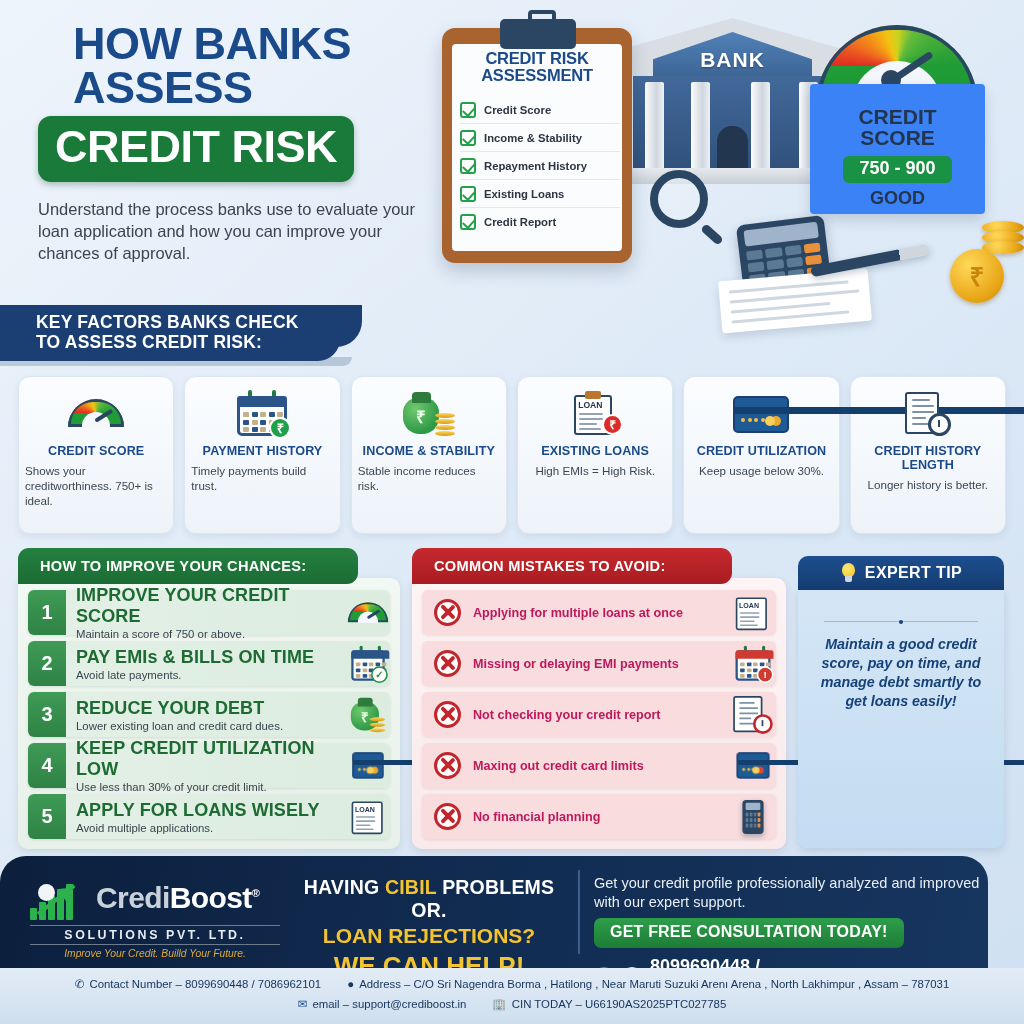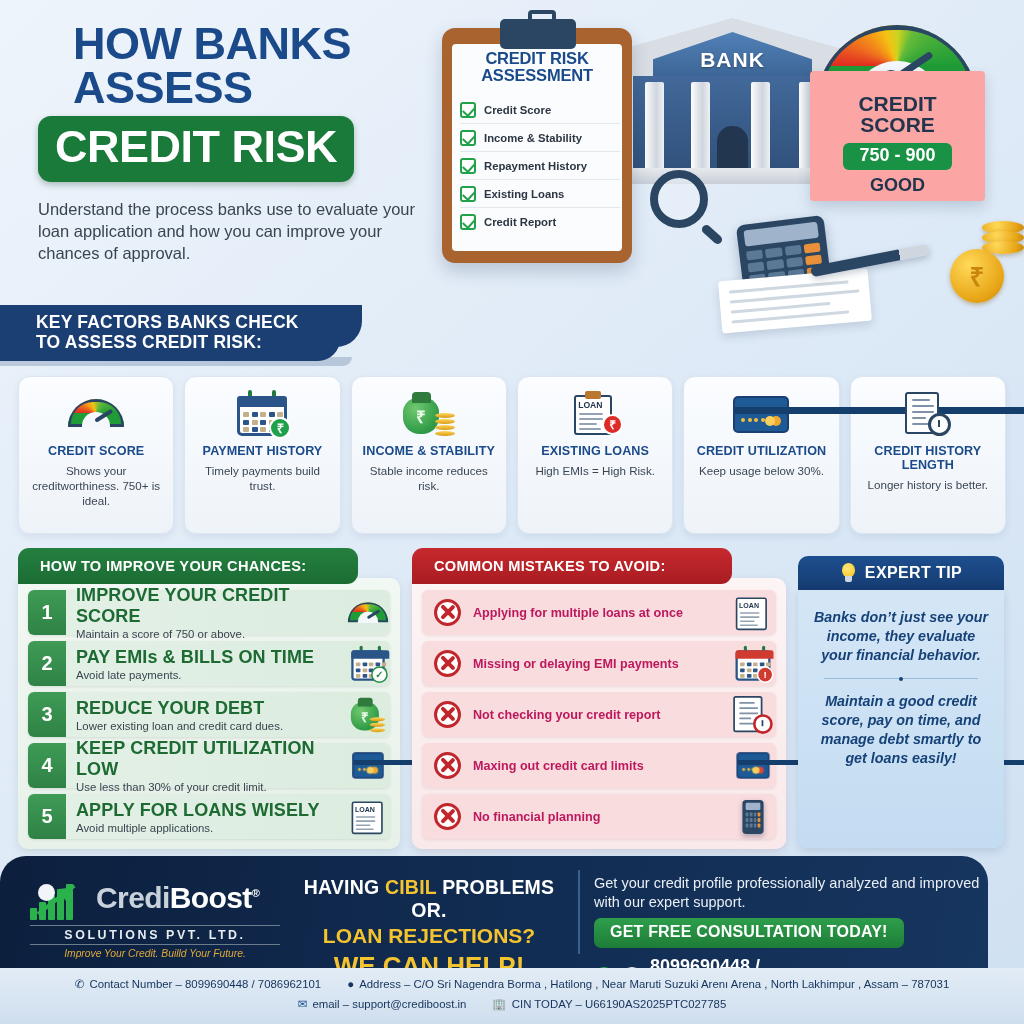--- a/index.html
+++ b/index.html
@@ -131,22 +131,22 @@
   .gauge-needle {
     position:absolute; left:78px; top:52px; width:52px; height:7px;
     background:#2b4663; border-radius:4px; transform-origin:4px 50%;
     transform:rotate(-34deg);
   }
   .gauge-hub {
     position:absolute; left:71px; top:45px; width:20px; height:20px;
     background:#2b4663; border-radius:50%;
   }
   .gauge-panel {
-    position:absolute; left:0; top:46px; width:175px; height:130px;
-    background:#fca5a5; border-radius:4px; text-align:center;
+    position:absolute; left:0; top:59px; width:175px; height:130px;
+    background:#3b82f6; border-radius:4px; text-align:center;
     box-shadow:0 6px 14px rgba(30,50,80,.18); padding-top:22px;
   }
   .gs-title { font-size:21px; font-weight:bold; color:#22354c; line-height:1.02; }
   .gs-range {
     display:inline-block; margin-top:7px; background:#1a9245; color:#fff;
     font-size:18px; font-weight:bold; border-radius:6px; padding:2px 16px 4px;
   }
   .gs-good { margin-top:5px; font-size:18px; font-weight:bold; color:#22354c; }
 
   .calc {
@@ -214,21 +214,21 @@
     border:1px solid #dde6f0; border-radius:12px; height:158px;
     box-shadow:0 3px 7px rgba(40,70,110,.09);
     display:flex; flex-direction:column; align-items:center; padding:10px 6px 8px;
   }
   .fc-icon { height:54px; display:flex; align-items:center; justify-content:center; }
   .fc-title {
     margin-top:4px; font-size:12.6px; font-weight:bold; color:#1b4a8a;
     text-align:center; line-height:1.1; letter-spacing:0.1px;
   }
   .fc-desc {
-    margin-top:5px; font-size:11.6px; color:#3b4653; text-align:center; line-height:1.28;
+    margin-top:5px; font-size:11.6px; color:#3b4653; text-align:left; line-height:1.28;
   }
 
   
   .mini-gauge { width:56px; height:30px; position:relative; }
   .mini-gauge .arc {
     width:56px; height:28px; border-radius:56px 56px 0 0; overflow:hidden;
     background:conic-gradient(from 270deg,#e02b22 0deg,#f59b16 45deg,#f3c313 70deg,#63bb3a 115deg,#1f9c36 180deg);
     box-shadow:inset 0 0 0 3px #2b4663;
   }
   .mini-gauge .arc:after {
@@ -899,21 +899,20 @@
 
   <div class="tip">
     <div class="tip-head">
       <span class="bulb">
           <span class="gl"></span>
           <span class="bs"></span>
         </span>
       <span>EXPERT TIP</span>
     </div>
     <div class="tip-body">
-      <div class="tip-p">Banks don’t just see your income, they evaluate your financial behavior.</div>
       <div class="tip-div"></div>
       <div class="tip-p">Maintain a good credit score, pay on time, and manage debt smartly to get loans easily!</div>
     </div>
   </div>
 
   <div class="cta">
 
     <div class="logo-block">
       <div class="logo-row">
         <div class="logo-mark">

